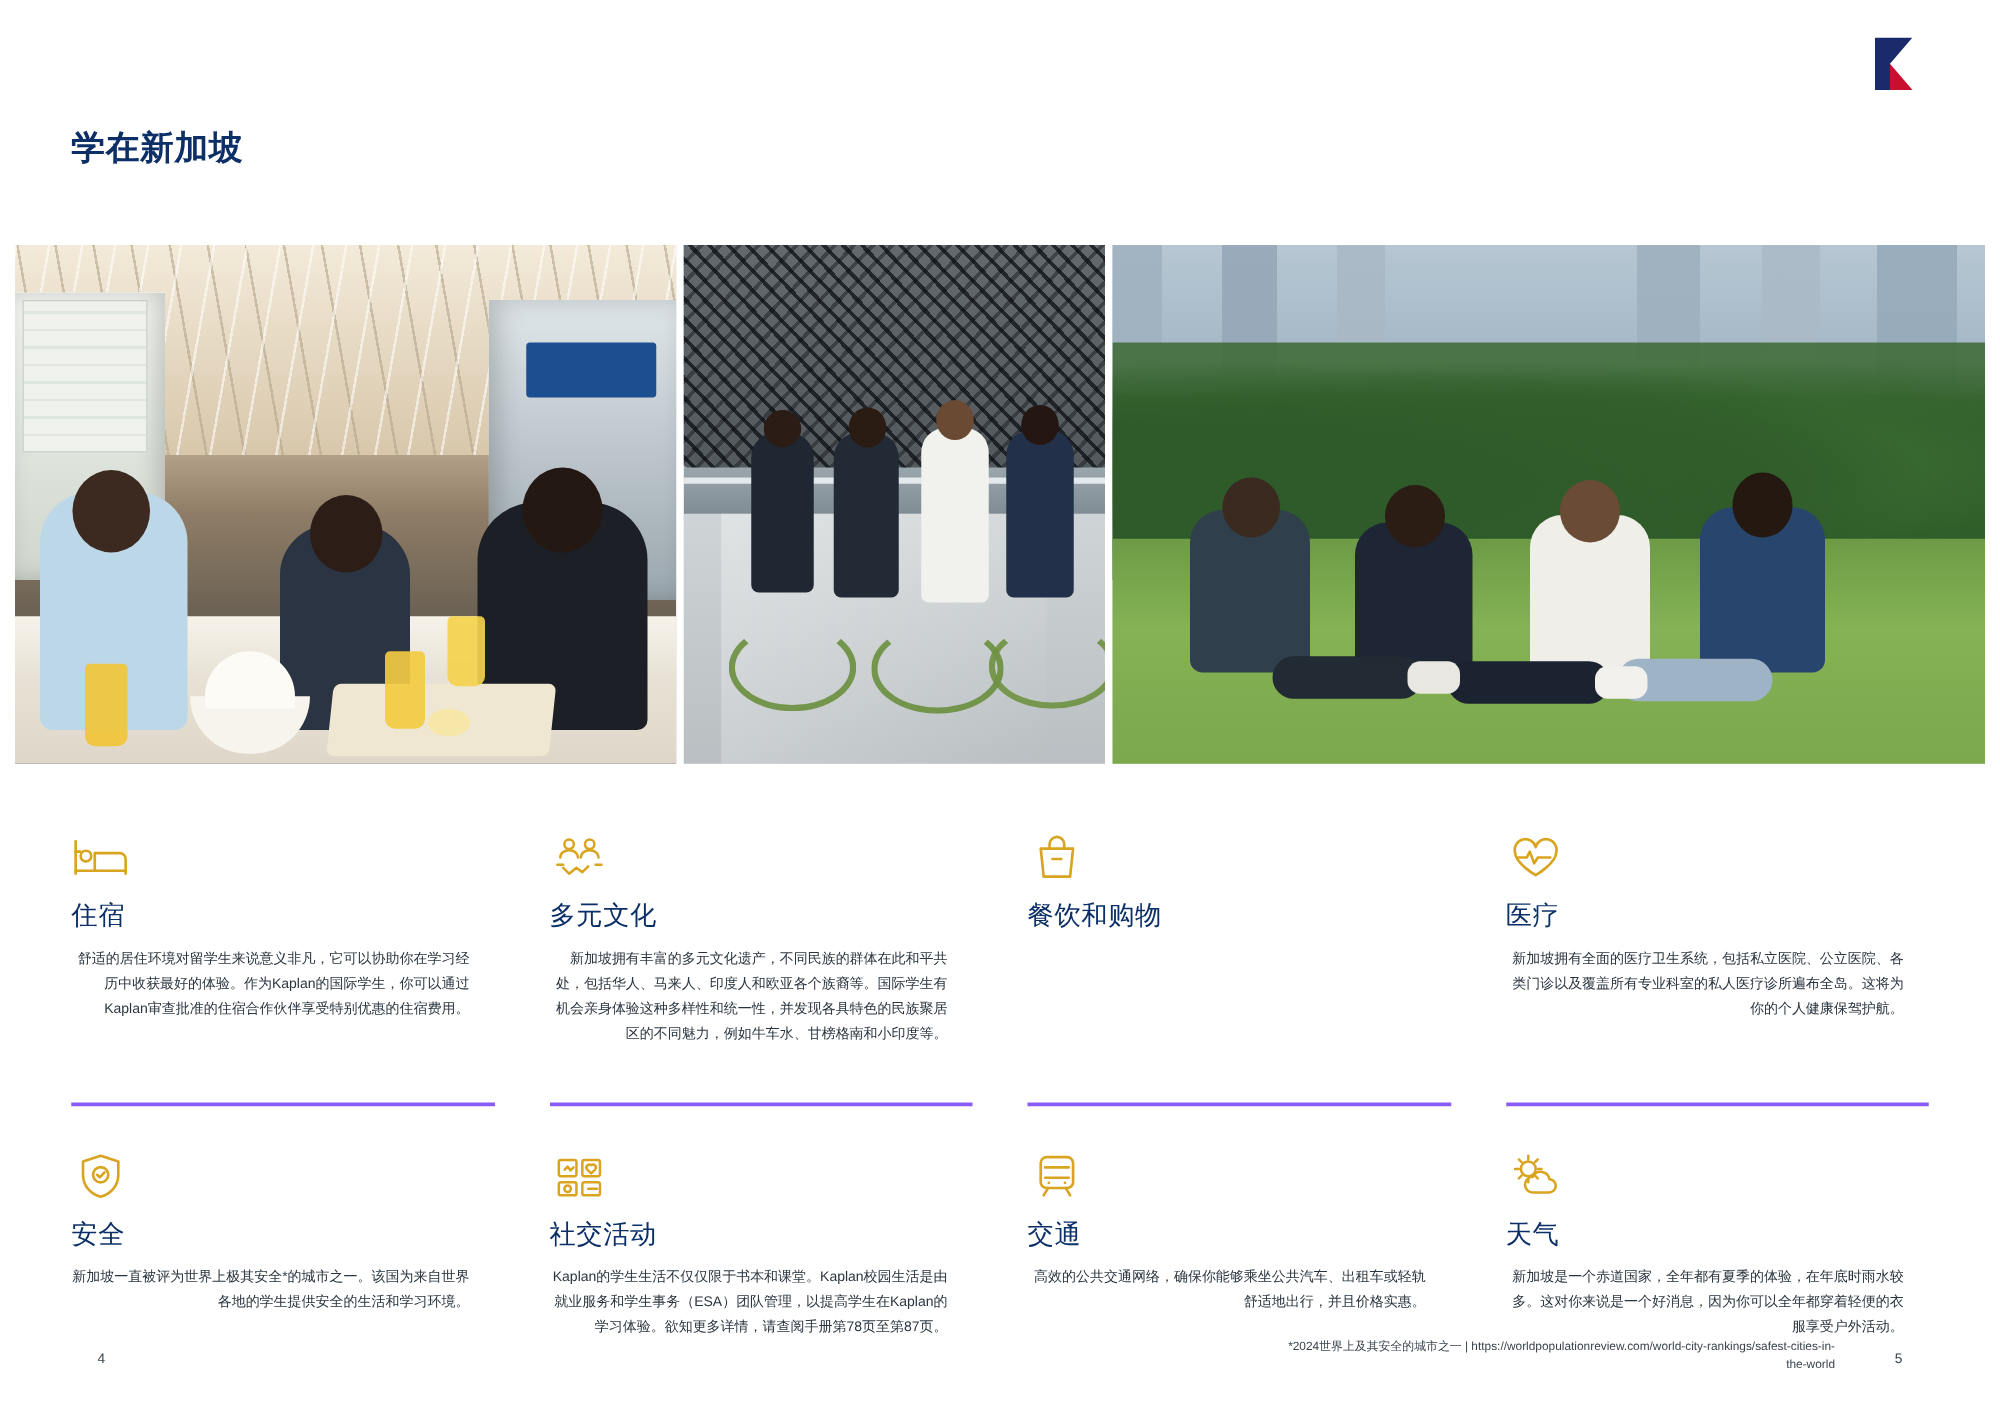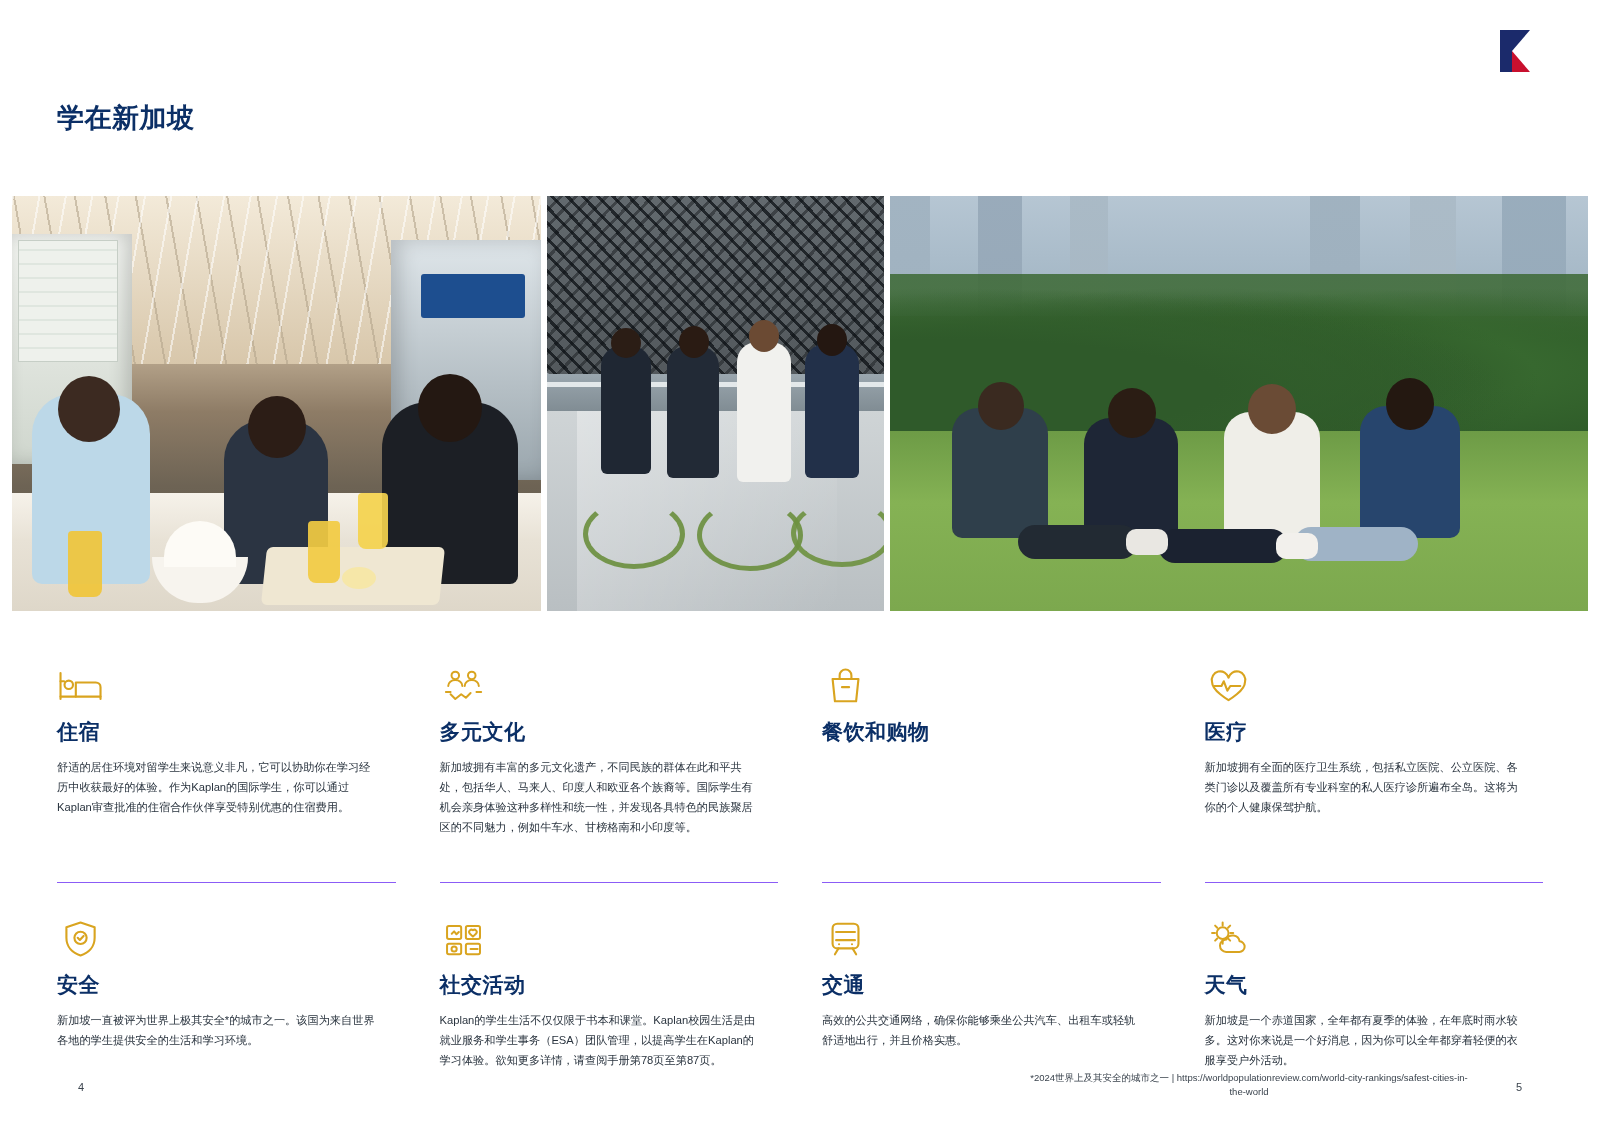--- a/index.html
+++ b/index.html
@@ -198,41 +198,42 @@
     display: grid;
     grid-template-columns: repeat(4, 1fr);
     column-gap: 44px;
     row-gap: 0;
   }
   .feature {
     padding-top: 18px;
     padding-right: 20px;
   }
   .feature.row2 {
-    border-top: 1px solid #8b5cf6;
+    border-top: 3px solid #8b5cf6;
     margin-top: 44px;
     padding-top: 36px;
   }
   .feature-icon {
     height: 40px;
     margin-bottom: 12px;
     display: block;
   }
   .feature-title {
     font-size: 21px;
-    font-weight: 700;
+    font-weight: 400;
     color: #0b2f66;
     margin: 0 0 12px 0;
     letter-spacing: 0.5px;
   }
   .feature-body {
     font-size: 11.2px;
     line-height: 1.78;
     color: #2a343f;
     margin: 0;
+    text-align: right;
   }
 
   
   .footer-left {
     position: absolute;
     left: 78px;
     bottom: 38px;
     font-size: 11px;
     color: #3a434d;
   }
@@ -244,21 +245,21 @@
     color: #3a434d;
   }
   .footnote {
     position: absolute;
     left: 1030px;
     bottom: 32px;
     width: 438px;
     font-size: 9.5px;
     line-height: 1.5;
     color: #3a434d;
-    text-align: center;
+    text-align: right;
   }
   .gutter {
     position: absolute;
     left: 0;
     top: 0;
     width: 12px;
     height: 1131px;
     background: #ffffff;
   }
 </style>

